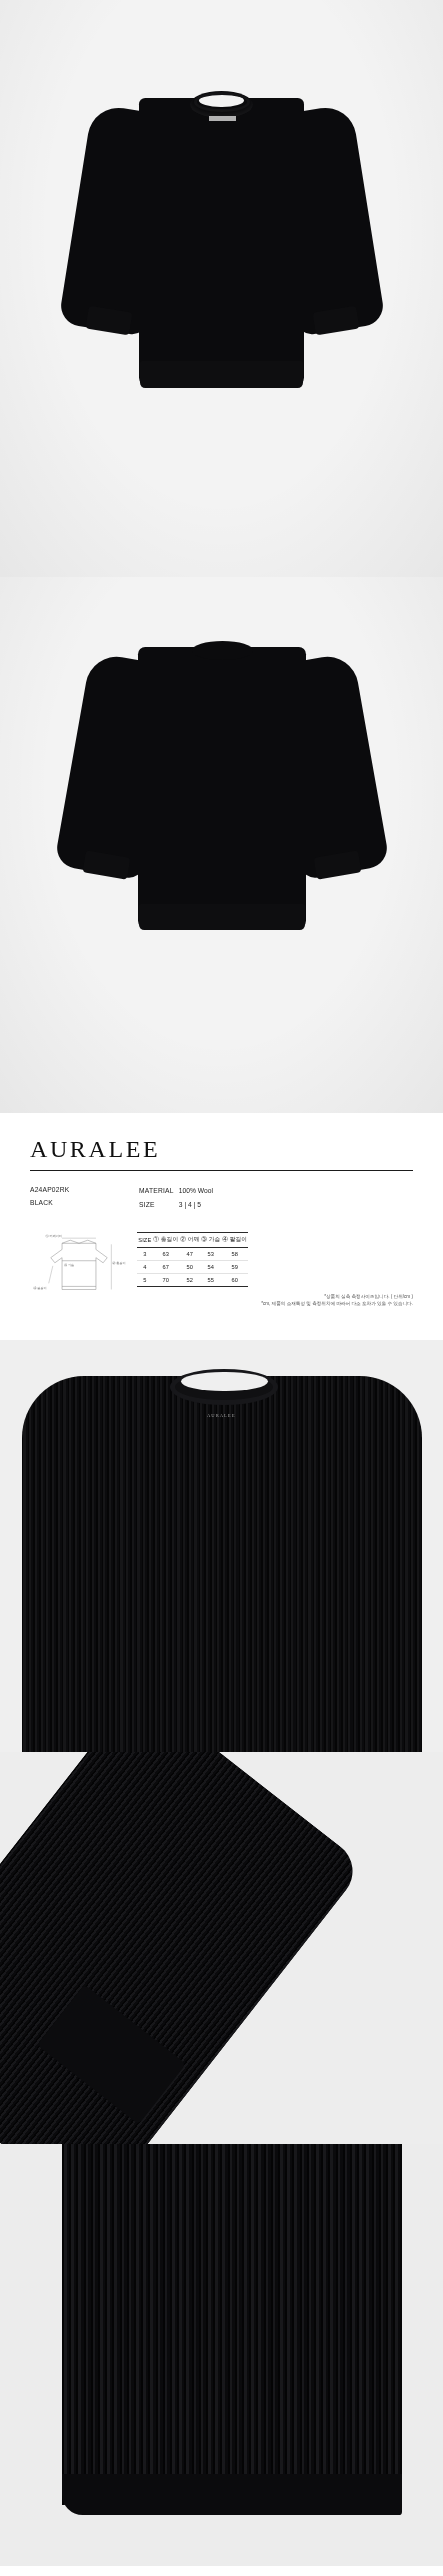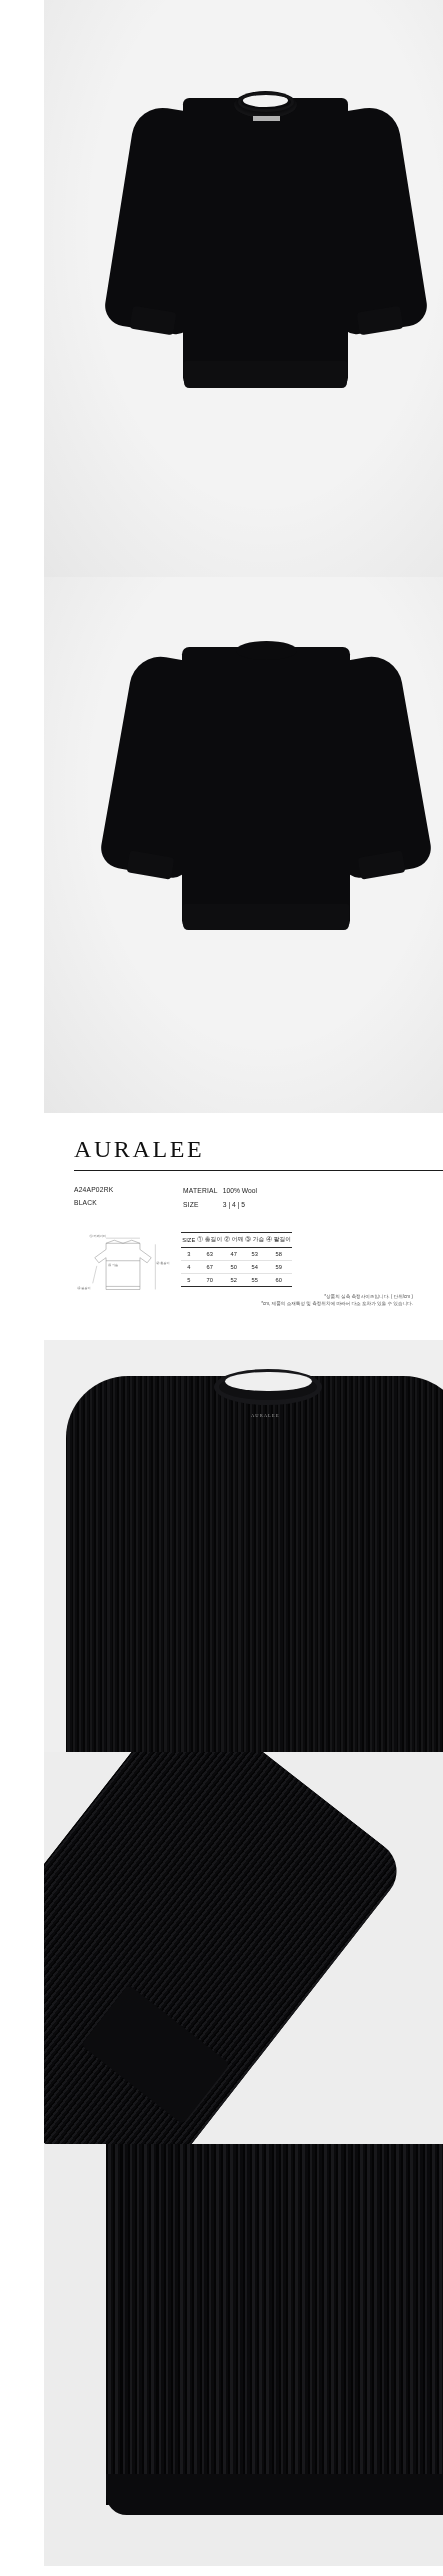--- a/index.html
+++ b/index.html
@@ -10,21 +10,20 @@
   }
   body {
     width: 443px;
     font-family: "Liberation Sans", sans-serif;
     color: #1a1a1a;
   }
   .page {
     width: 443px;
     position: relative;
     background: #ffffff;
-    padding-left: 44px;
   }
 
   
   .photo {
     width: 443px;
     position: relative;
     background: #f2f2f2;
     overflow: hidden;
   }
 

